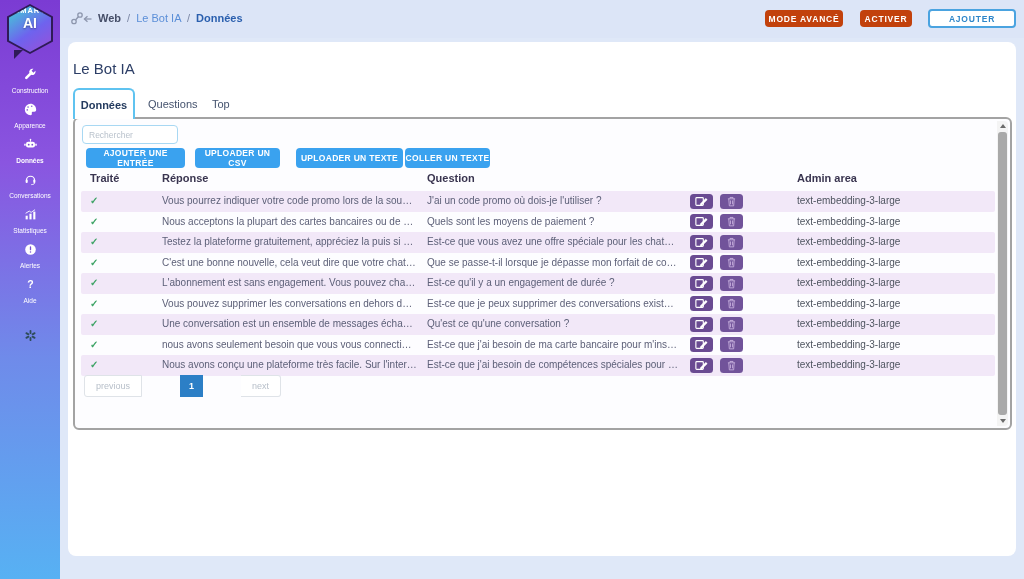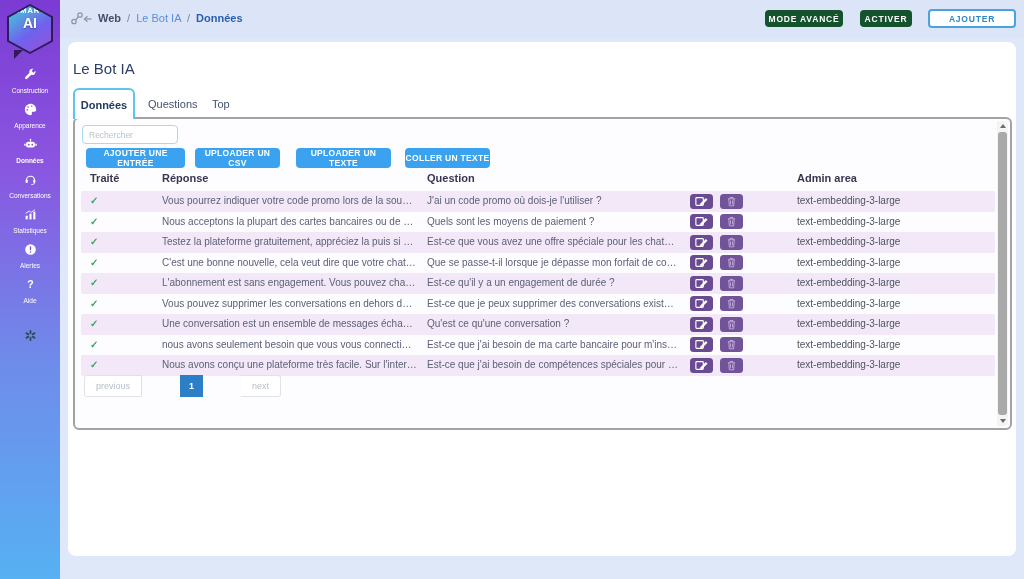--- a/index.html
+++ b/index.html
@@ -30,21 +30,21 @@
   
   .topbar { position:absolute; left:60px; top:0; width:964px; height:38px; background:#dce5f7; }
   .crumb-icon { position:absolute; left:10px; top:11px; cursor:pointer; }
   .breadcrumb { position:absolute; left:38px; top:12px; font-size:11px; color:#47506b; }
   .breadcrumb .root { font-weight:bold; color:#454e68; cursor:pointer; }
   .breadcrumb .sep { color:#7d88a5; margin:0 3px; }
   .breadcrumb .parent { color:#5b8fd8; cursor:pointer; }
   .breadcrumb .current { color:#2a5fae; font-weight:bold; }
   .top-btn { position:absolute; top:10px; height:17px; display:flex; align-items:center; justify-content:center;
     border-radius:4px; font-size:8.5px; font-weight:bold; letter-spacing:.8px; cursor:pointer; }
-  .btn-purple { background:#14532d; color:#fff; border:none; }
+  .btn-purple { background:#c2410c; color:#fff; border:none; }
   .btn-advanced { right:181px; width:78px; }
   .btn-activate { right:112px; width:52px; }
   .btn-test { right:8px; top:9px; width:88px; height:19px; background:#fff; border:2px solid #4aa3e0; color:#2e86c9; }
 
   
   .card { position:absolute; left:68px; top:42px; width:948px; height:514px; background:#fff; border-radius:8px; }
   .page-title { position:absolute; left:5px; top:18px; font-size:15px; color:#2c3e66; }
 
   
   .tab-active { position:absolute; left:5px; top:46px; width:62px; height:31px; background:#fff;
@@ -56,21 +56,21 @@
 
   
   .panel { position:absolute; left:5px; top:75px; width:939px; height:313px; background:#fdfdff;
     border:2px solid #a3a3a3; border-radius:6px; }
   .search { position:absolute; left:7px; top:6px; width:96px; height:19px; border:1px solid #a8d8f3;
     border-radius:4px; font-size:8.5px; padding:0 6px; color:#5a6275; outline:none; }
   .search::placeholder { color:#b9c2cc; }
   .tool-btn { position:absolute; top:29px; height:20px; background:#3aa2ef; color:#fff; border:none;
     border-radius:4px; font-size:8.5px; font-weight:bold; letter-spacing:.3px; cursor:pointer; }
   .tb1 { left:11px; width:99px; } .tb2 { left:120px; width:85px; }
-  .tb3 { left:221px; width:95px; } .tb4 { left:330px; width:85px; }
+  .tb3 { left:221px; width:107px; } .tb4 { left:330px; width:85px; }
 
   .thead { position:absolute; top:53px; left:0; width:100%; height:18px; font-size:11px; font-weight:bold; color:#3a3550; }
   .th { position:absolute; top:0; }
   .th-processed { left:15px;text-align:center; } .th-response { left:87px; } .th-question { left:352px; } .th-admin { left:722px; }
 
   .rows { position:absolute; top:72px; left:6px; width:914px; }
   .row { position:relative; height:20.5px; border-radius:2px; }
   .row:nth-child(odd) { background:#f2e8f8; }
   .cell { position:absolute; top:0; height:20.5px; line-height:20.5px; font-size:10px; color:#5d6078;
     white-space:nowrap; overflow:hidden; text-overflow:ellipsis; }

